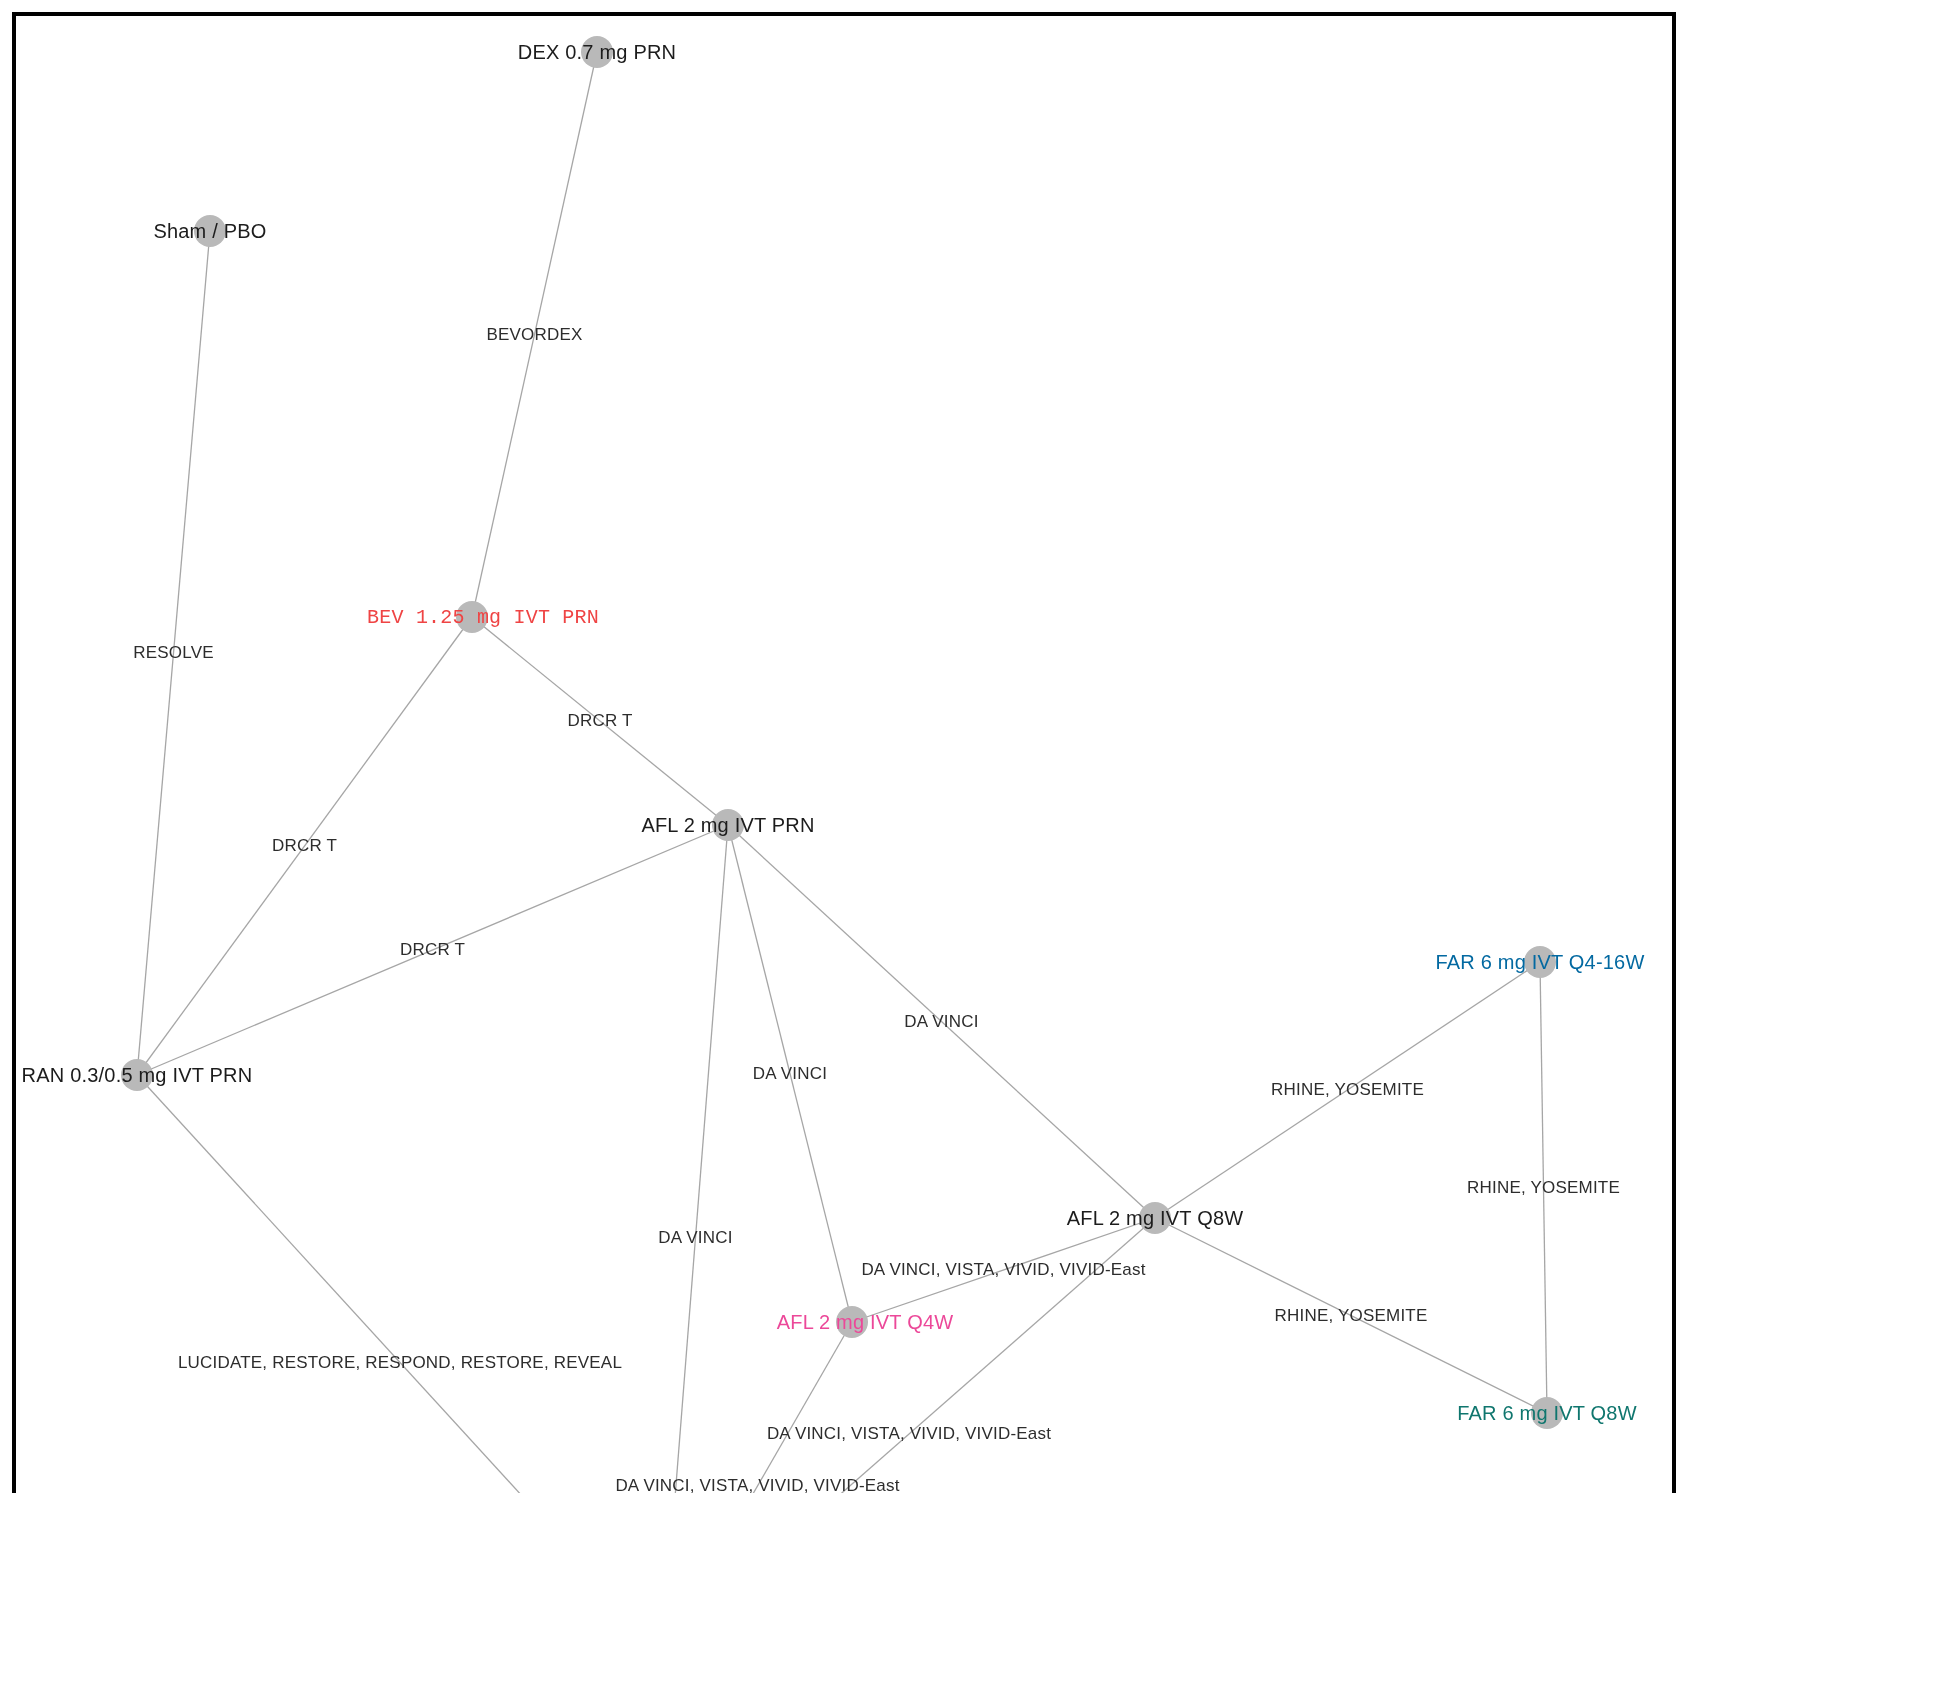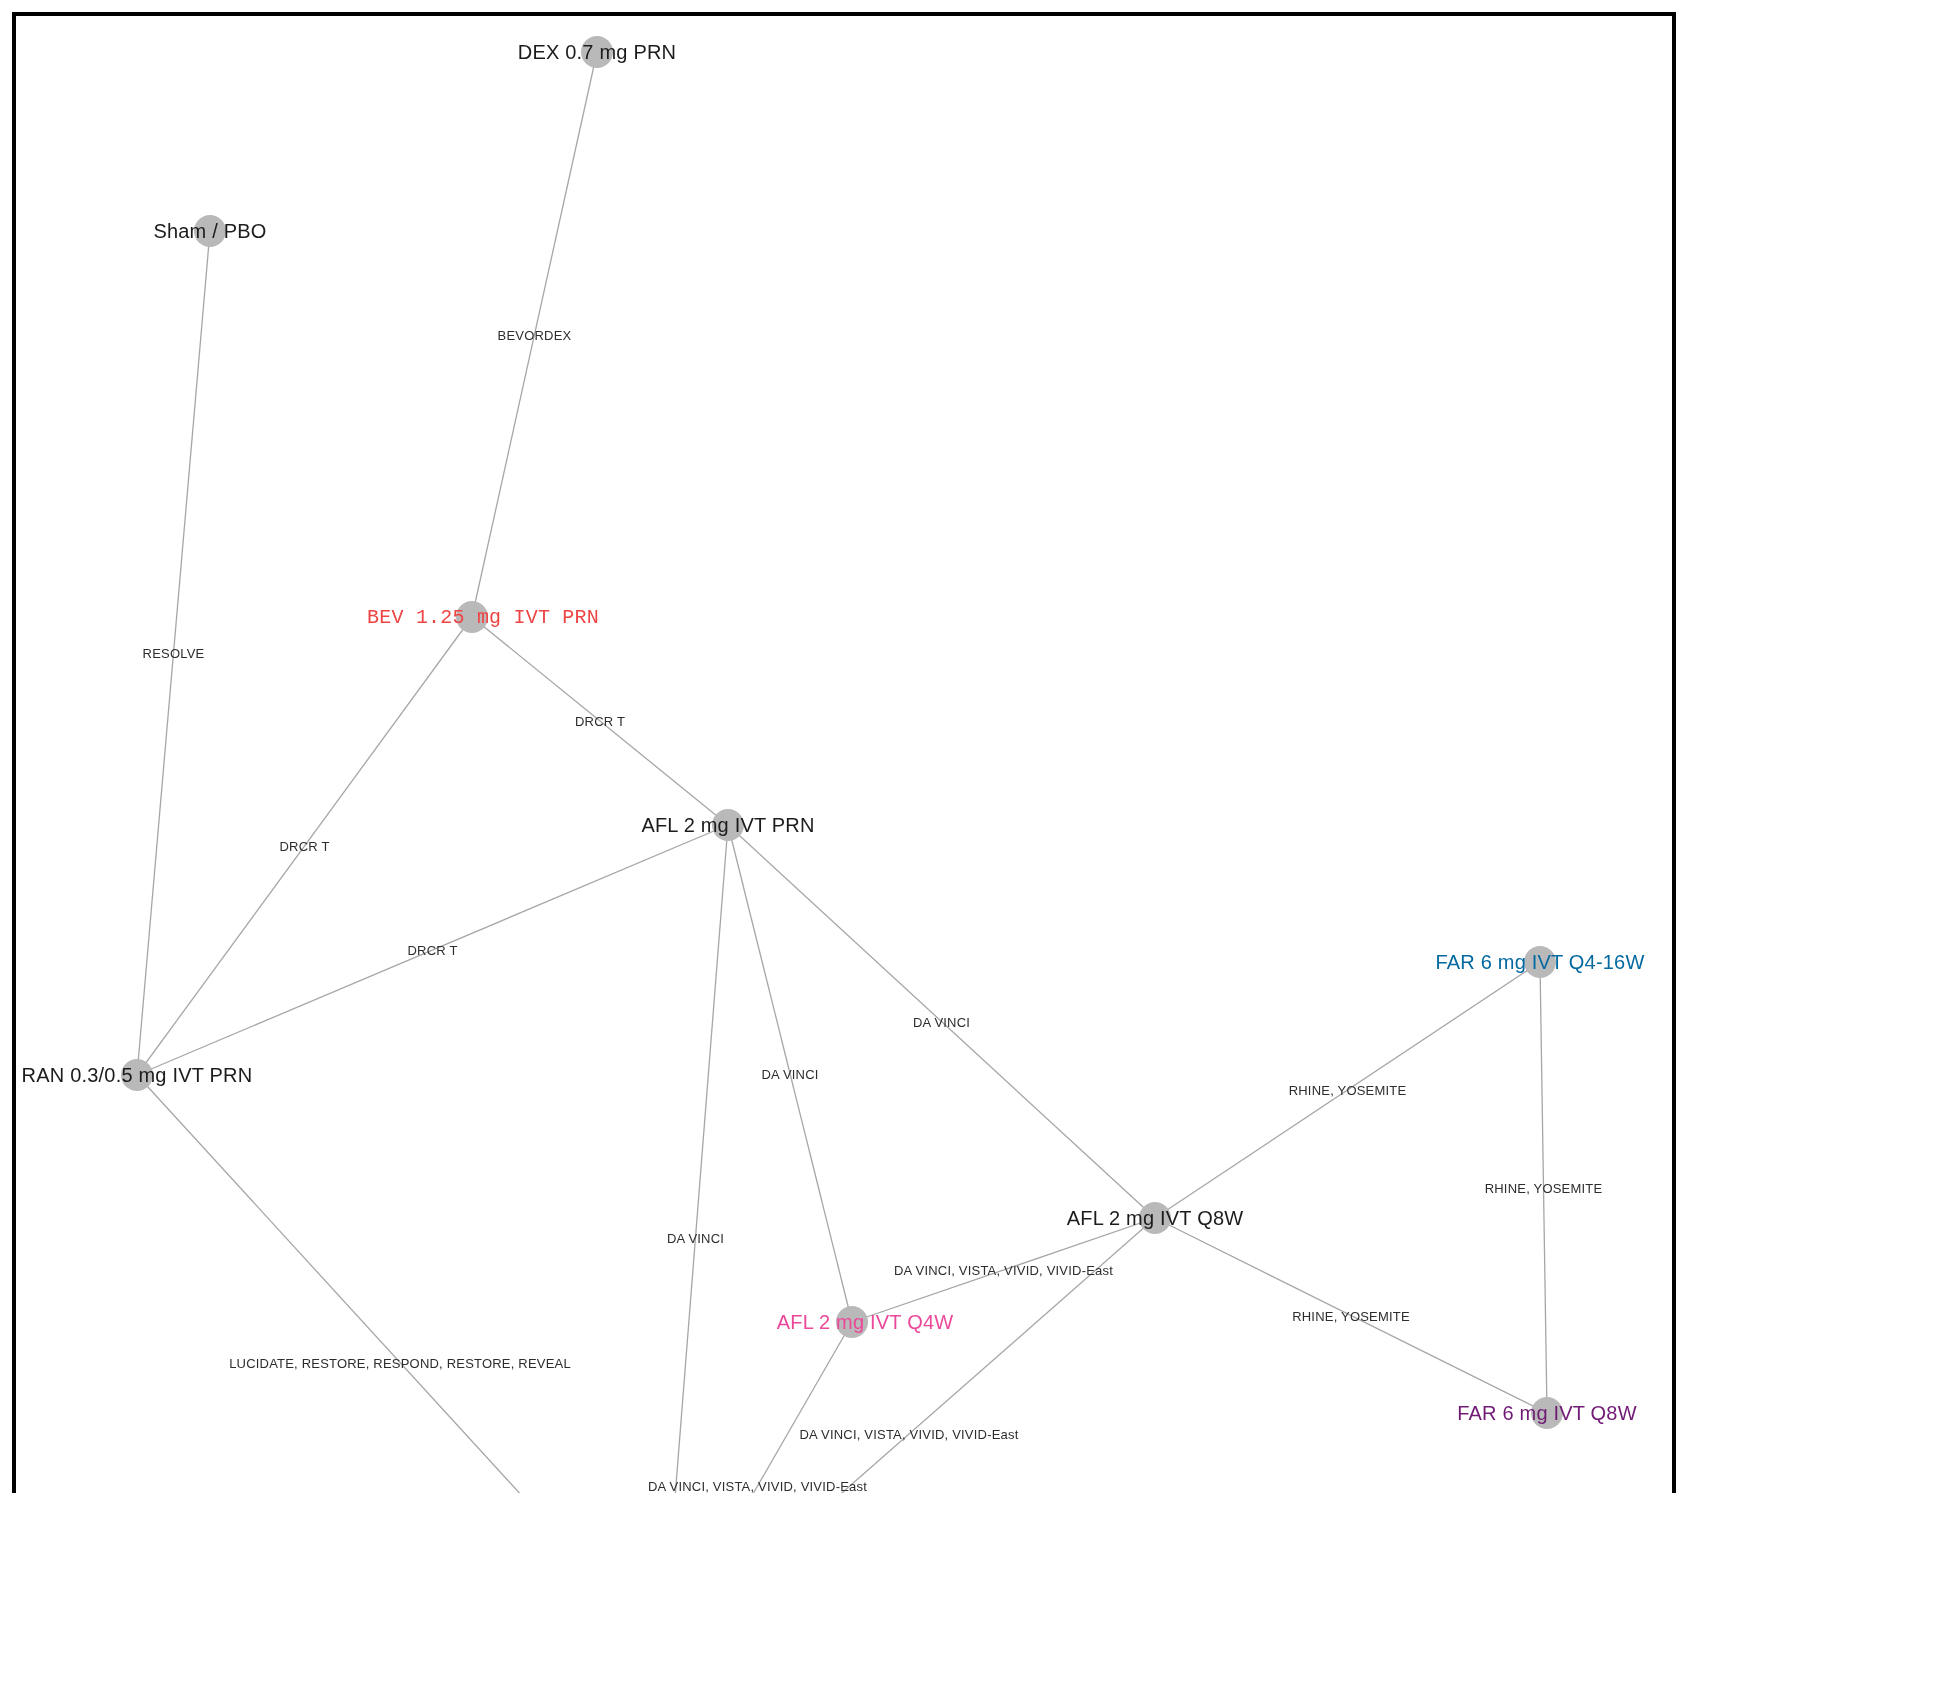--- a/index.html
+++ b/index.html
@@ -43,21 +43,21 @@
     position: absolute;
     transform: translate(-50%, -50%);
     font-size: 20px;
     color: #1c1c1c;
     white-space: nowrap;
     letter-spacing: 0.2px;
   }
   .edge-label {
     position: absolute;
     transform: translate(-50%, -50%);
-    font-size: 13px;
+    font-size: 17px;
     color: #2d2d2d;
     white-space: nowrap;
     letter-spacing: 0.2px;
   }
 </style>
 </head>
 <body>
 
 <div id="canvas">
   <div id="plot-box"></div>
@@ -89,21 +89,21 @@
       <div class="node-label" style="left: 728px; top: 825px; color: rgb(28, 28, 28);">AFL 2 mg IVT PRN</div>
       <div class="node-circle" style="width: 32px; height: 32px; left: 137px; top: 1075px; background: rgb(185, 185, 185);"></div>
       <div class="node-label" style="left: 137px; top: 1075px; color: rgb(28, 28, 28);">RAN 0.3/0.5 mg IVT PRN</div>
       <div class="node-circle" style="width: 32px; height: 32px; left: 1540px; top: 962px; background: rgb(185, 185, 185);"></div>
       <div class="node-label" style="left: 1540px; top: 962px; color: #0369a1;">FAR 6 mg IVT Q4-16W</div>
       <div class="node-circle" style="width: 32px; height: 32px; left: 1155px; top: 1218px; background: rgb(185, 185, 185);"></div>
       <div class="node-label" style="left: 1155px; top: 1218px; color: rgb(28, 28, 28);">AFL 2 mg IVT Q8W</div>
       <div class="node-circle" style="width: 32px; height: 32px; left: 852px; top: 1322px; background: rgb(185, 185, 185);"></div>
       <div class="node-label" style="left: 852px; top: 1322px; color: #ec4899; margin-left: 13px;">AFL 2 mg IVT Q4W</div>
       <div class="node-circle" style="width: 32px; height: 32px; left: 1547px; top: 1413px; background: rgb(185, 185, 185);"></div>
-      <div class="node-label" style="left: 1547px; top: 1413px; color: #701a75;">FAR 6 mg IVT Q8W</div>
+      <div class="node-label" style="left: 1547px; top: 1413px; color: #0f766e;">FAR 6 mg IVT Q8W</div>
       <div class="node-circle" style="width: 32px; height: 32px; left: 663px; top: 1650px; background: rgb(185, 185, 185);"></div>
       <div class="node-label" style="left: 663px; top: 1650px; color: rgb(28, 28, 28); text-align: center;">Laser PRN</div>
     </div>
   <div id="labels-layer">
       <div class="edge-label" style="left: 534.5px; top: 334.5px; color: rgb(45, 45, 45);">BEVORDEX</div>
       <div class="edge-label" style="left: 173.5px; top: 653px; color: rgb(45, 45, 45);">RESOLVE</div>
       <div class="edge-label" style="left: 600px; top: 721px; color: rgb(45, 45, 45);">DRCR T</div>
       <div class="edge-label" style="left: 304.5px; top: 846px; color: rgb(45, 45, 45);">DRCR T</div>
       <div class="edge-label" style="left: 432.5px; top: 950px; color: rgb(45, 45, 45);">DRCR T</div>
       <div class="edge-label" style="left: 941.5px; top: 1021.5px; color: rgb(45, 45, 45);">DA VINCI</div>

